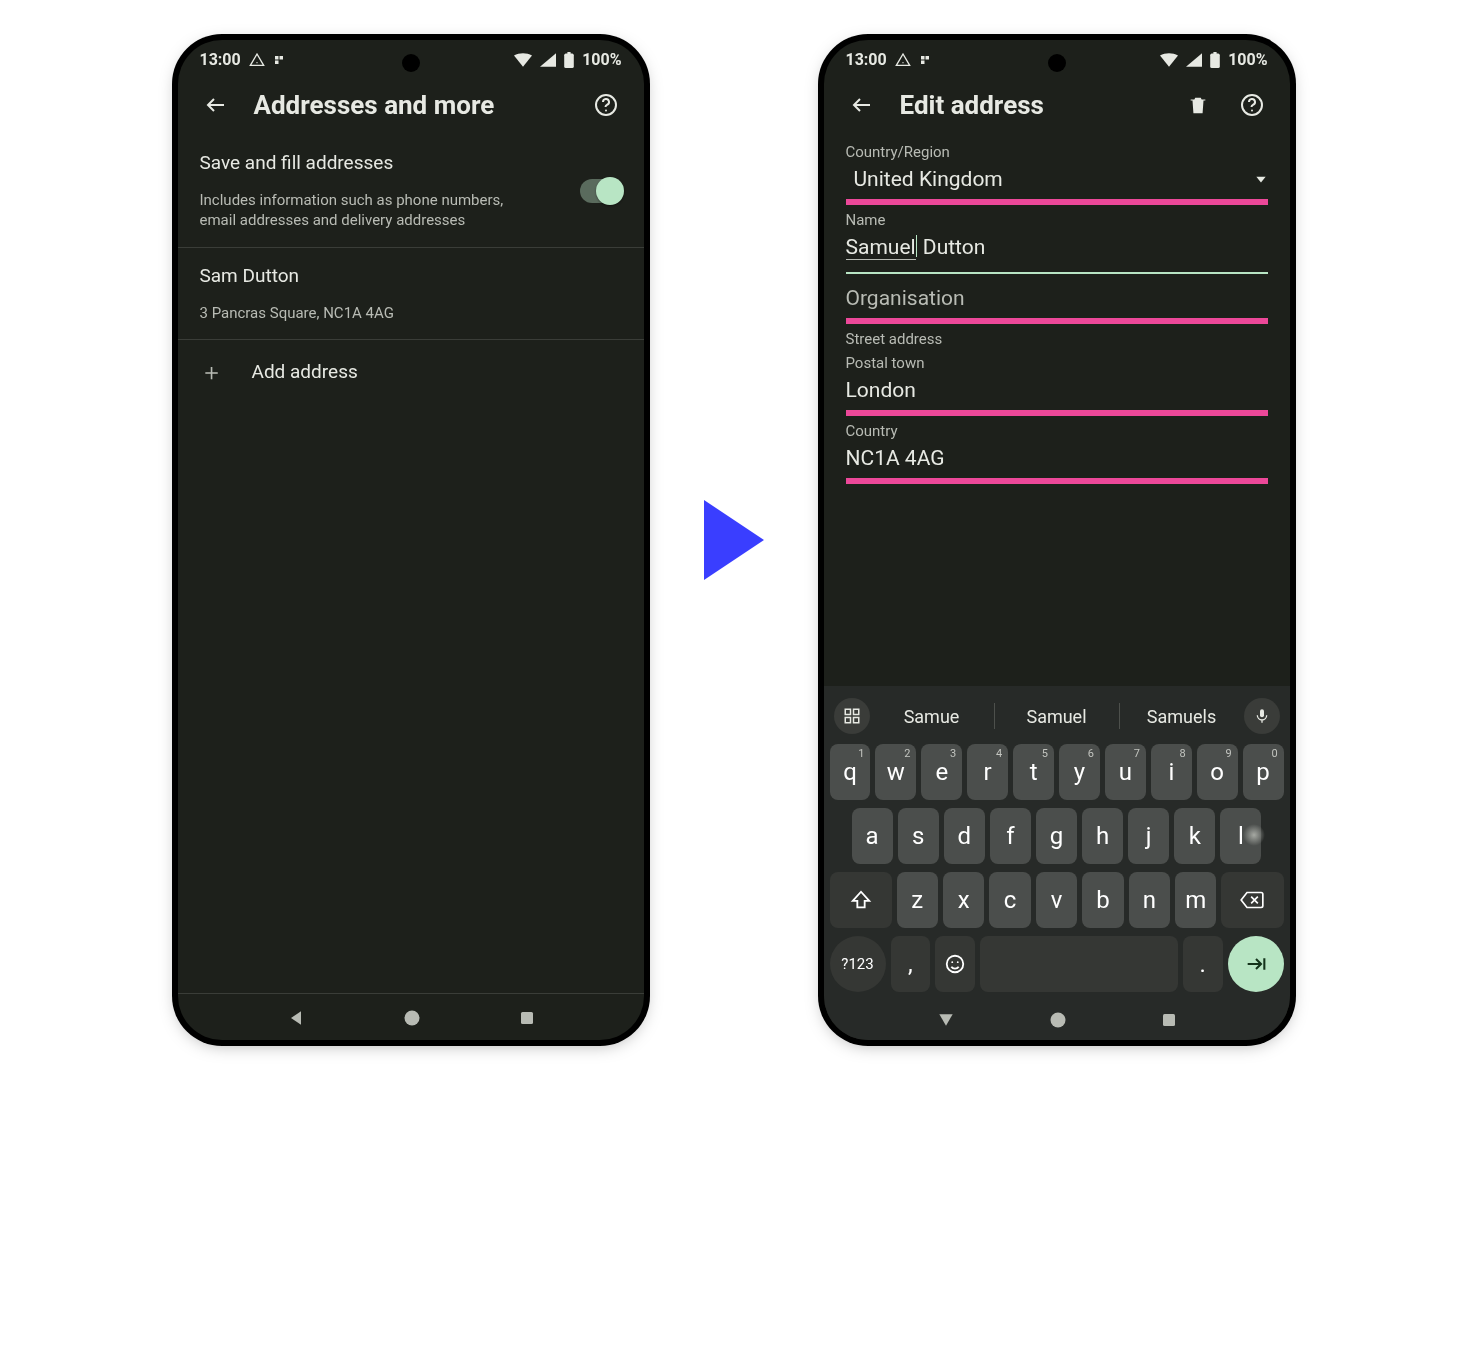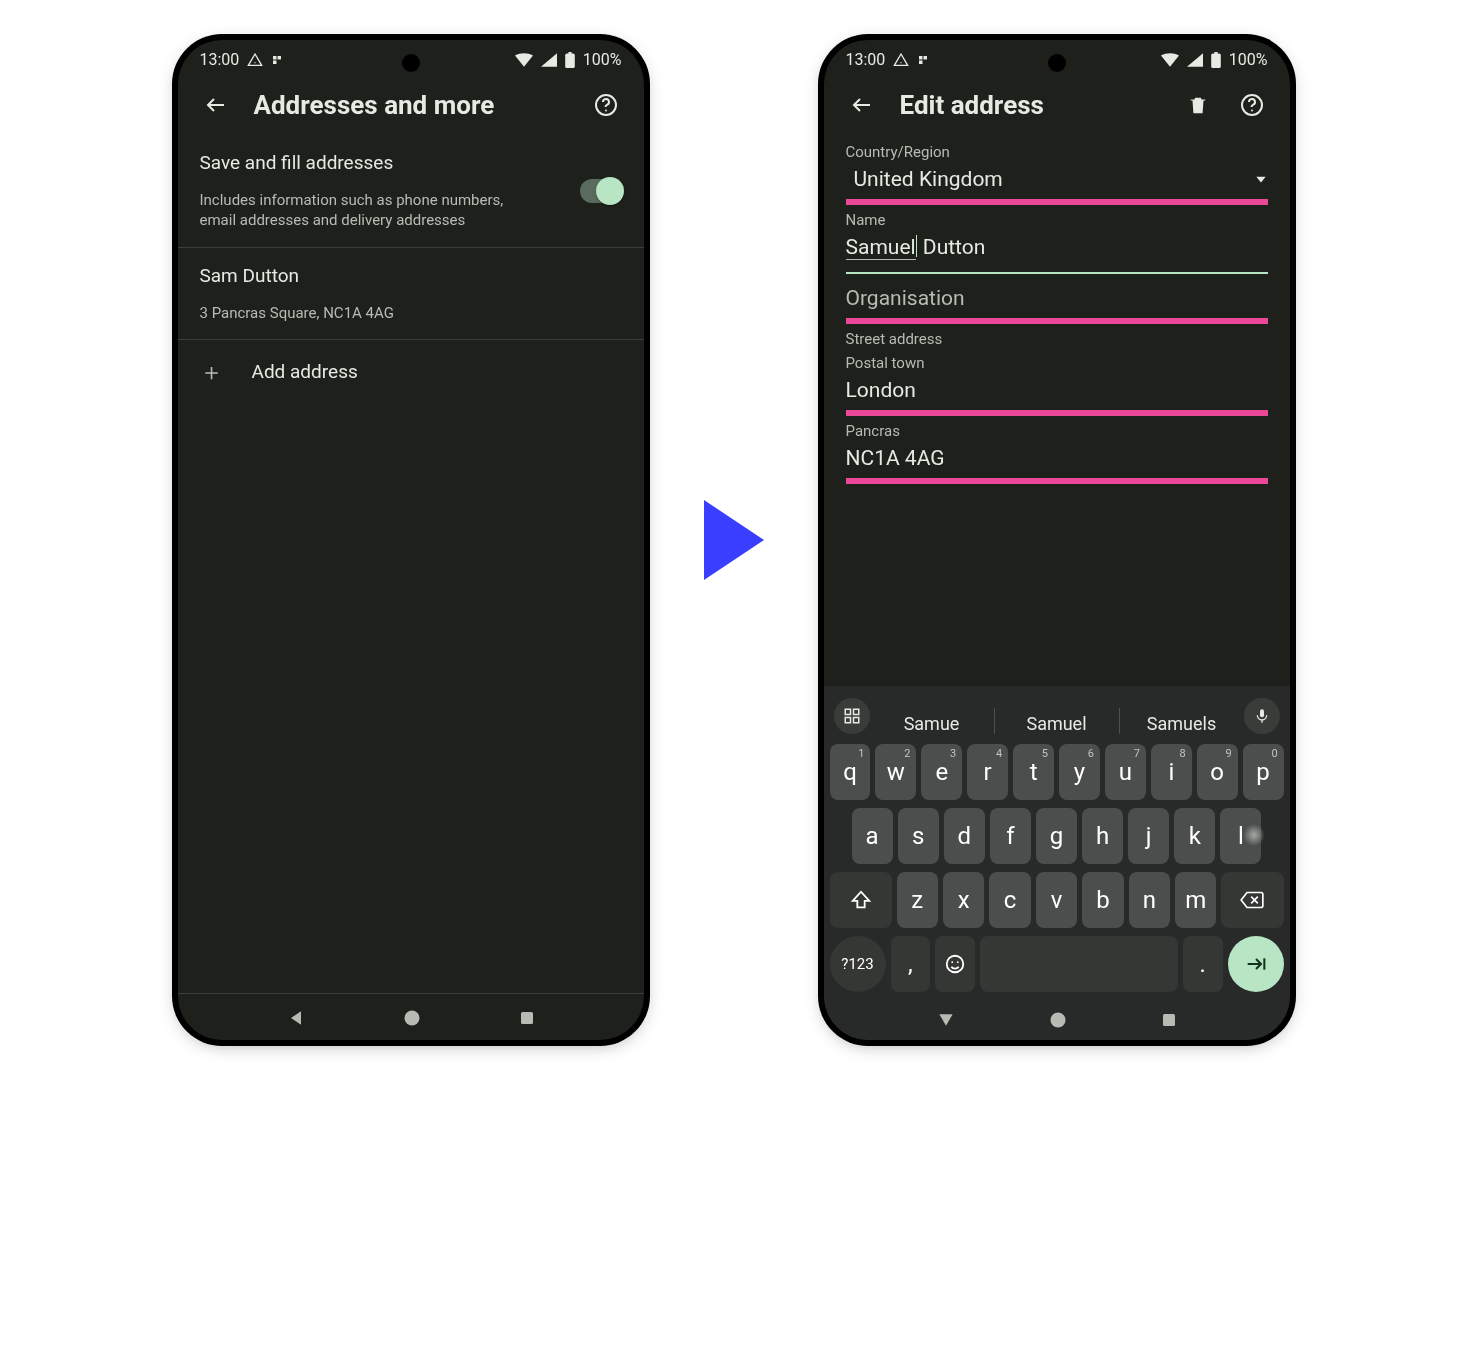--- a/index.html
+++ b/index.html
@@ -17,21 +17,21 @@
   html,body{margin:0;padding:0;background:#fff;font-family:Roboto,Arial,Helvetica,sans-serif}
   .stage{display:flex;align-items:center;justify-content:center;gap:60px;padding:40px 30px;width:1467px;box-sizing:border-box}
   .phone{
     width:var(--phone-w);height:var(--phone-h);
     background:var(--bg);border-radius:44px;position:relative;
     box-shadow:0 0 0 6px #000, 0 4px 18px rgba(0,0,0,.35);
     color:var(--fg);display:flex;flex-direction:column;overflow:hidden;
     box-sizing:border-box;padding:0 0 0 0;
   }
   .camera{position:absolute;top:14px;left:50%;transform:translateX(-50%);width:18px;height:18px;border-radius:50%;background:#000}
-  .statusbar{display:flex;justify-content:space-between;padding:10px 22px 4px;font-size:16px;font-weight:400}
+  .statusbar{display:flex;justify-content:space-between;padding:10px 22px 4px;font-size:16px;font-weight:700}
   .sb-left,.sb-right{display:flex;align-items:center;gap:8px}
   .sb-right svg,.sb-left svg{display:block}
   .appbar{display:flex;align-items:center;gap:22px;padding:16px 22px 14px}
   .appbar .title{flex:1;font-size:26px;font-weight:700}
   .iconbtn{display:flex;align-items:center;justify-content:center;width:32px;height:32px;color:var(--fg)}
 
   
   .row{padding:16px 22px;border-top:1px solid var(--hair)}
   .row.first{border-top:none}
   .row .head{font-size:19px}
@@ -54,21 +54,21 @@
   .label{font-size:15px;color:var(--muted)}
   .value{font-size:21px;color:var(--fg);padding:6px 0 8px;border-bottom:6px solid #ec4899;display:flex;align-items:center;justify-content:space-between}
   .value.empty{color:var(--muted)}
   .value.active{border-bottom:2px solid var(--accent);padding-bottom:13px}
   .underline-samuel{position:relative;display:inline-block}
   .underline-samuel::after{content:"";position:absolute;left:0;right:0;bottom:-1px;height:1px;background:var(--muted)}
   .caret{display:inline-block;width:1px;height:22px;background:var(--accent);margin:0 1px -3px 0}
 
   
   .kb{margin-top:auto;background:var(--kb-bg);padding:8px 6px 4px}
-  .suggest{display:flex;align-items:flex-end;gap:6px;padding:4px 4px 10px;color:var(--fg);font-size:18px}
+  .suggest{display:flex;align-items:center;gap:6px;padding:4px 4px 10px;color:var(--fg);font-size:18px}
   .chip-icon{width:36px;height:36px;border-radius:50%;background:#3a3c39;display:flex;align-items:center;justify-content:center;flex-shrink:0}
   .suggest .sep{width:1px;height:26px;background:#4d504c}
   .sug{flex:1;text-align:center}
   .krow{display:flex;gap:5px;margin-bottom:8px}
   .krow.middle{padding:0 22px}
   .key{flex:1;height:56px;border-radius:8px;background:var(--key-bg);display:flex;align-items:center;justify-content:center;font-size:24px;color:#fff;position:relative}
   .key .num{position:absolute;top:3px;right:6px;font-size:11px;color:#c2c4bf}
   .key.dark{background:var(--key-dark)}
   .key.wide{flex:1.5}
   .key.space{flex:4}
@@ -244,21 +244,21 @@
       </div>
 
       <div class="field">
         <div class="label">Postal town</div>
         <div class="value">
           <span>London</span>
         </div>
       </div>
 
       <div class="field">
-        <div class="label">Pancras</div>
+        <div class="label">Country</div>
         <div class="value">
           <span>NC1A 4AG</span>
         </div>
       </div>
     </div>
 
     <div class="kb">
       <div class="suggest">
         <div class="chip-icon">
           <svg width="18" height="18" viewBox="0 0 24 24" fill="none" stroke="currentColor" stroke-width="2">

